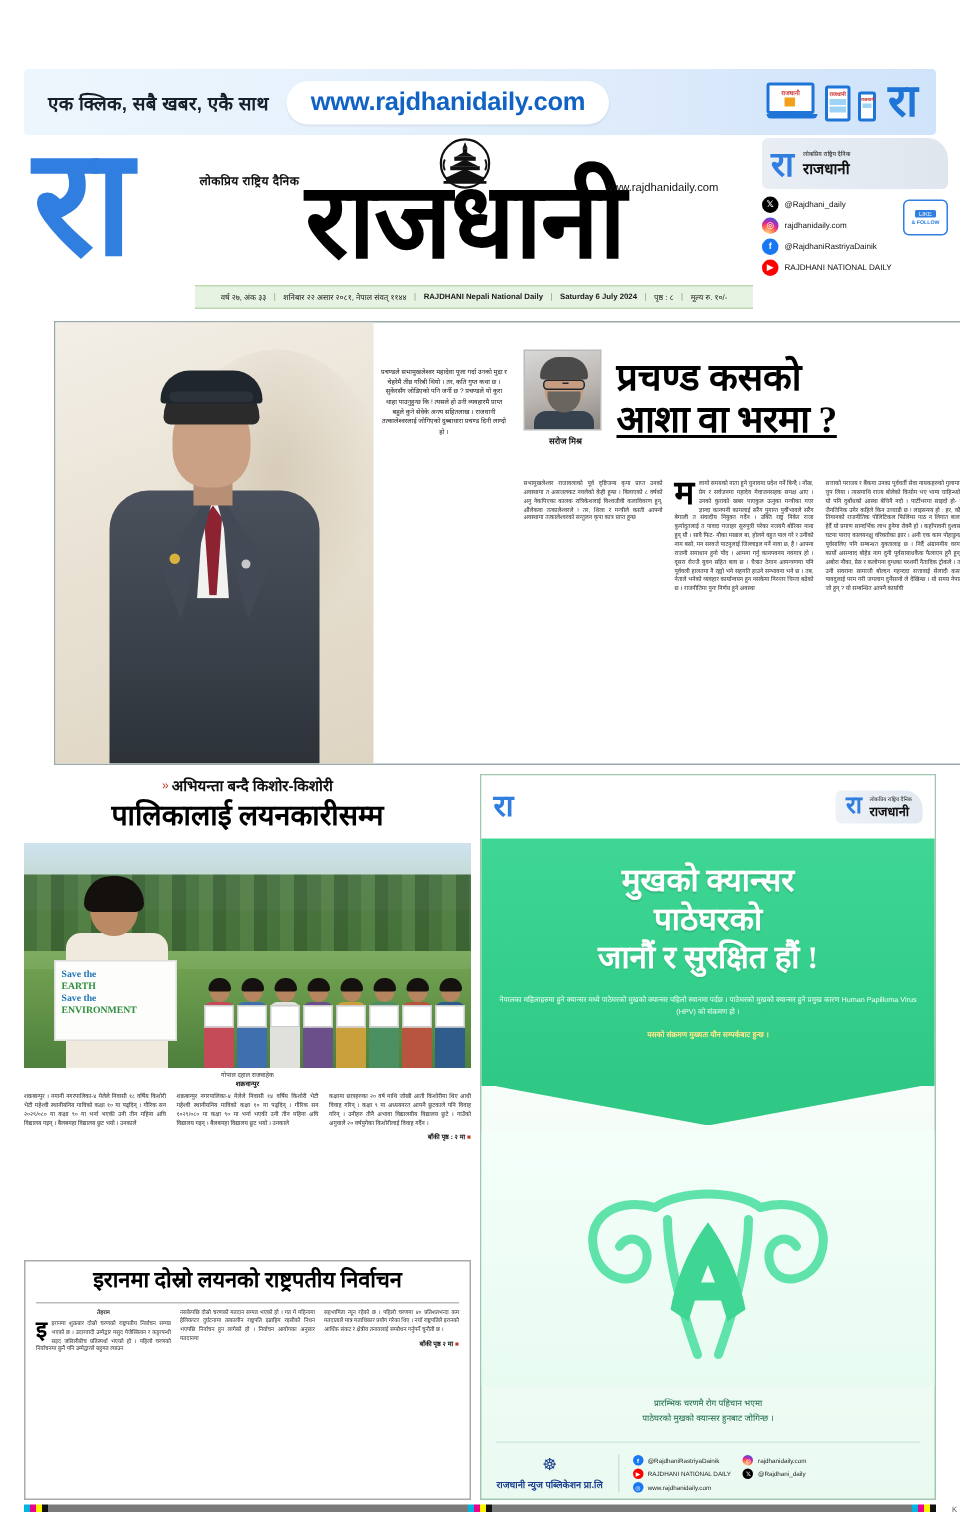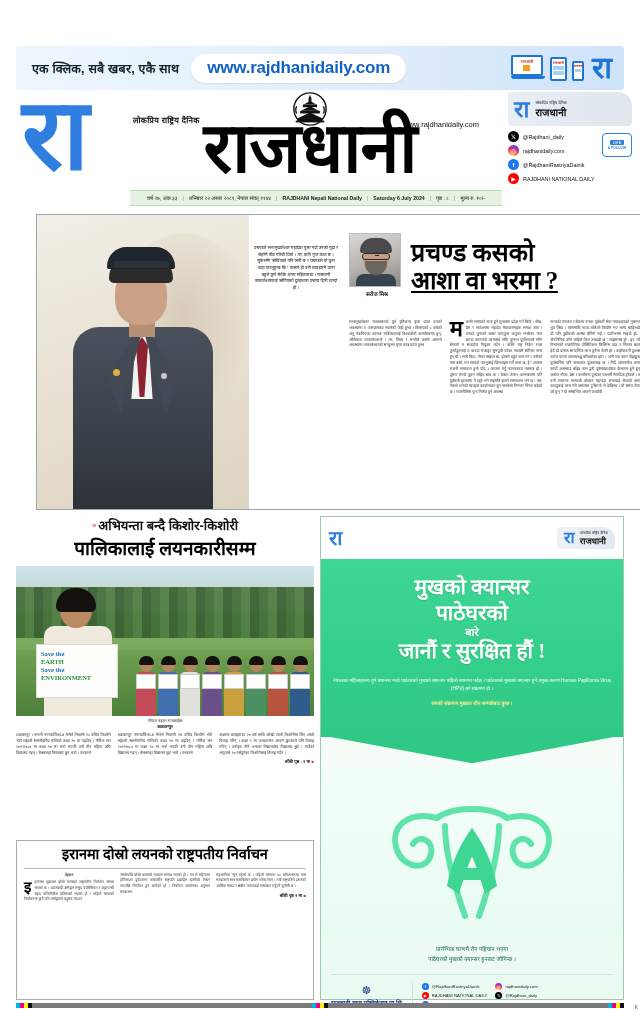--- a/index.html
+++ b/index.html
@@ -165,21 +165,21 @@
   .lead-col { flex: 1; font-size: 3.9px; line-height: 1.5; color: #2a2a2a; text-align: justify; }
   .dropcap {
     float: left; font-family: "Liberation Serif", serif; font-weight: bold;
     font-size: 22px; line-height: .82; margin: 1px 3px 0 0; color: #000;
   }
 
   
   .story2 { position: absolute; left: 16px; top: 516px; width: 298px; height: 320px; }
   .kicker { display:flex; align-items:center; justify-content:center; gap:4px; margin-bottom: 4px; }
   .kicker .arrows { color:#c0392b; font-size: 8px; letter-spacing:-2px; }
-  .kicker .ktext { font-size: 13px; font-weight: bold; color:#111; }
+  .kicker .ktext { font-size: 10px; font-weight: bold; color:#111; }
   .s2-head {
     text-align:center; font-family:"Liberation Serif", serif; font-weight:bold;
     font-size: 19px; line-height: 1.16; color:#000; margin-bottom: 6px;
   }
   .s2-photo {
     position: relative; left: 0; width: 298px; height: 150px; overflow:hidden;
     background: linear-gradient(180deg,#b9d6a1 0%, #7fae62 45%, #5d8f46 100%);
   }
   .sky { position:absolute; left:0; top:0; width:100%; height:30%; background: linear-gradient(180deg,#cfe3ef,#b9d2bb); }
   .trees { position:absolute; left:0; top:14%; width:100%; height:34%;
@@ -526,21 +526,20 @@
           <small>लोकप्रिय राष्ट्रिय दैनिक</small>
           <span>राजधानी</span>
         </div>
       </div>
     </div>
 
     <div class="ad-green">
       <div class="ad-h1">
         <div>मुखको क्यान्सर</div>
         <div>पाठेघरको</div>
-        <span class="small">बारे</span>
         <div>जानौं र सुरक्षित हौं !</div>
       </div>
       <div class="ad-body">
         <span>नेपालका महिलाहरुमा हुने क्यान्सर मध्ये पाठेघरको मुखको क्यान्सर पहिलो स्थानमा पर्दछ । पाठेघरको मुखको क्यान्सर हुने प्रमुख कारण Human Papilloma Virus (HPV) को संक्रमण हो ।</span>
         <span class="hl">यसको संक्रमण मुख्यतः यौन सम्पर्कबाट हुन्छ ।</span>
       </div>
     </div>
 
     <div class="ad-img">
       <svg width="210" height="140" viewBox="0 0 210 140">

